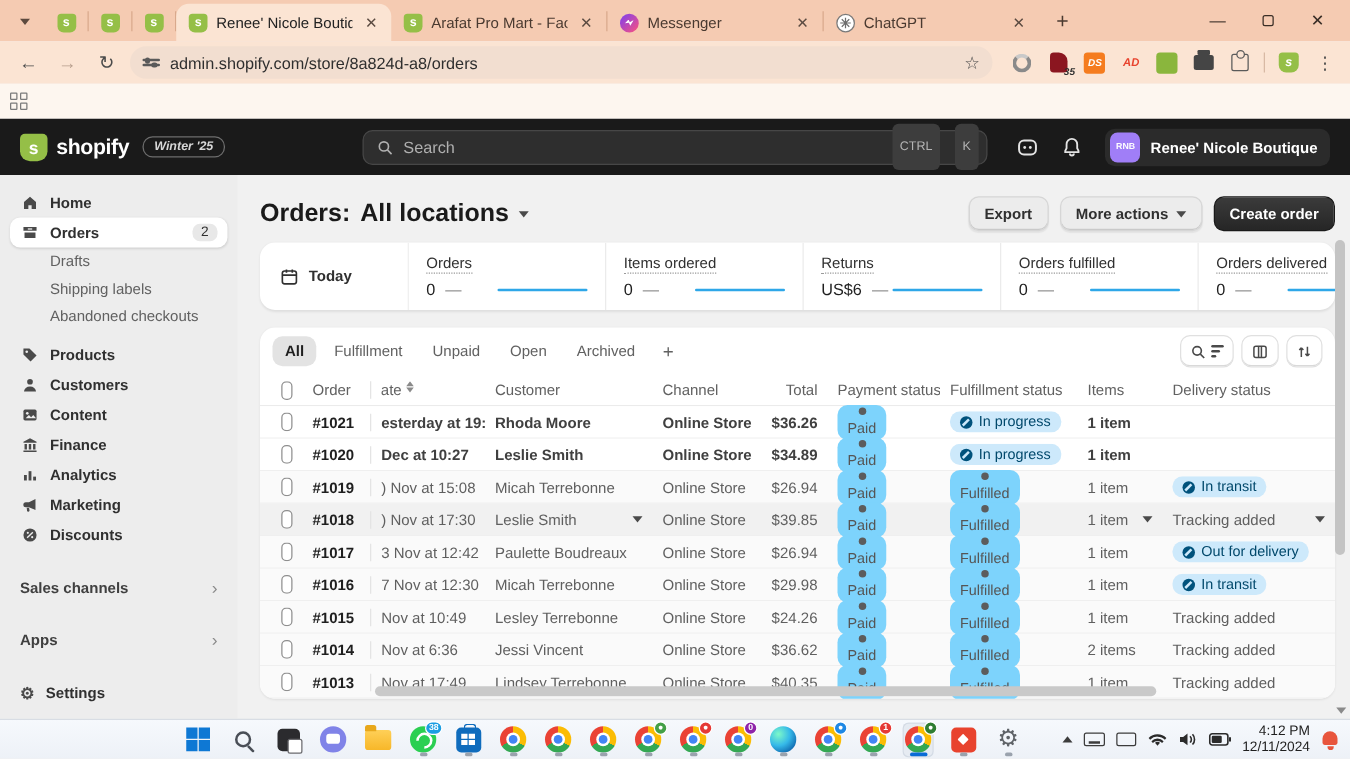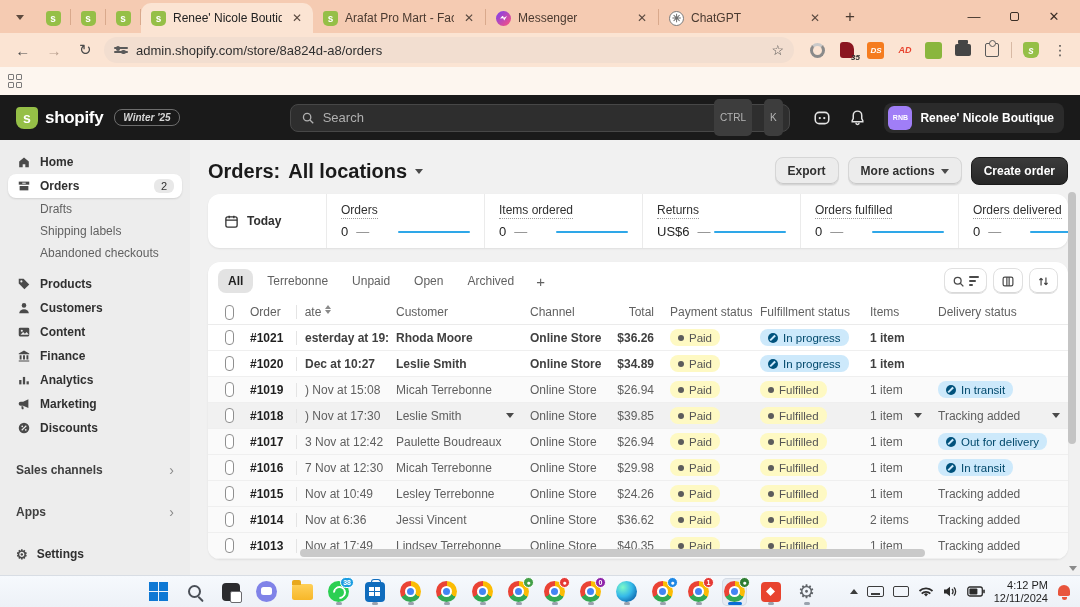--- a/index.html
+++ b/index.html
@@ -124,21 +124,21 @@
   .sorticon i{width:0;height:0;border-left:3.5px solid transparent;border-right:3.5px solid transparent;display:block;}
   .sorticon .up{border-bottom:4px solid #8a8a8a;}
   .sorticon .dn{border-top:4px solid #8a8a8a;}
   .trow{height:26px;font-size:12px;color:#5f5f5f;border-bottom:1px solid #efefef;background:#fafafa;}
   .trow.unread{background:#fff;color:#404040;font-weight:bold;}
   .trow.hover{background:#f1f1f1;}
   .td{padding:0 8px;white-space:nowrap;overflow:hidden;display:flex;align-items:center;gap:5px;}
   .td-order{font-weight:bold;color:#1f1f1f;}
   .cb{width:15px;height:15px;border:1.6px solid #8f8f8f;border-radius:4px;background:#fff;margin-left:9px;}
   .pill{display:inline-flex;align-items:center;gap:5px;border-radius:8px;padding:2.5px 8px;font-size:11.5px;font-weight:normal;white-space:nowrap;}
-  .pill.neutral{background:#fef9c3;color:#555;}
+  .pill.neutral{background:#7dd3fc;color:#555;flex-direction:column;}
   .pill.info{background:#cde9fb;color:#00486b;}
   .dot{width:6px;height:6px;border-radius:50%;background:#5c5c5c;display:inline-block;}
   .slashcirc{width:10px;height:10px;border-radius:50%;background:#00527c;position:relative;display:inline-block;}
   .slashcirc::after{content:"";position:absolute;left:1.4px;top:4.2px;width:7px;height:1.5px;background:#cde9fb;transform:rotate(-45deg);}
   .rowcaret{margin-left:auto;}
   .hscroll{position:absolute;left:0;right:0;bottom:2px;height:8px;padding:0 8px;}
   .hscroll .hthumb{position:absolute;left:92px;width:625px;height:8px;background:#c9c9c9;border-radius:4px;}
 
   .v-scroll{position:absolute;right:3px;top:0;bottom:0;width:10px;}
   .v-scroll .vthumb{position:absolute;left:1px;top:52px;width:8px;height:252px;background:#c4c4c4;border-radius:4px;}
@@ -487,21 +487,21 @@
                 <span>0</span>
                 <span class="m-dash">—</span>
                 <span class="m-spark" style="background: rgb(46, 167, 232);"></span>
               </div></div>
           </div>
       </div>
 
       <div class="table-card">
         <div class="filters" id="filters">
             <span class="ftab selected">All</span>
-            <span class="ftab">Terrebonne</span>
+            <span class="ftab">Fulfillment</span>
             <span class="ftab">Unpaid</span>
             <span class="ftab">Open</span>
             <span class="ftab">Archived</span>
             <span class="ftab-plus">+</span>
             <div class="filter-actions">
               <button class="icon-btn">
                 <svg width="13" height="13" viewBox="0 0 16 16">
                   <circle cx="7" cy="7" r="4.2" fill="none" stroke="#4a4a4a" stroke-width="1.6"></circle>
                   <path d="M10.2 10.2 14 14" stroke="#4a4a4a" stroke-width="1.6"></path>
                 </svg>

